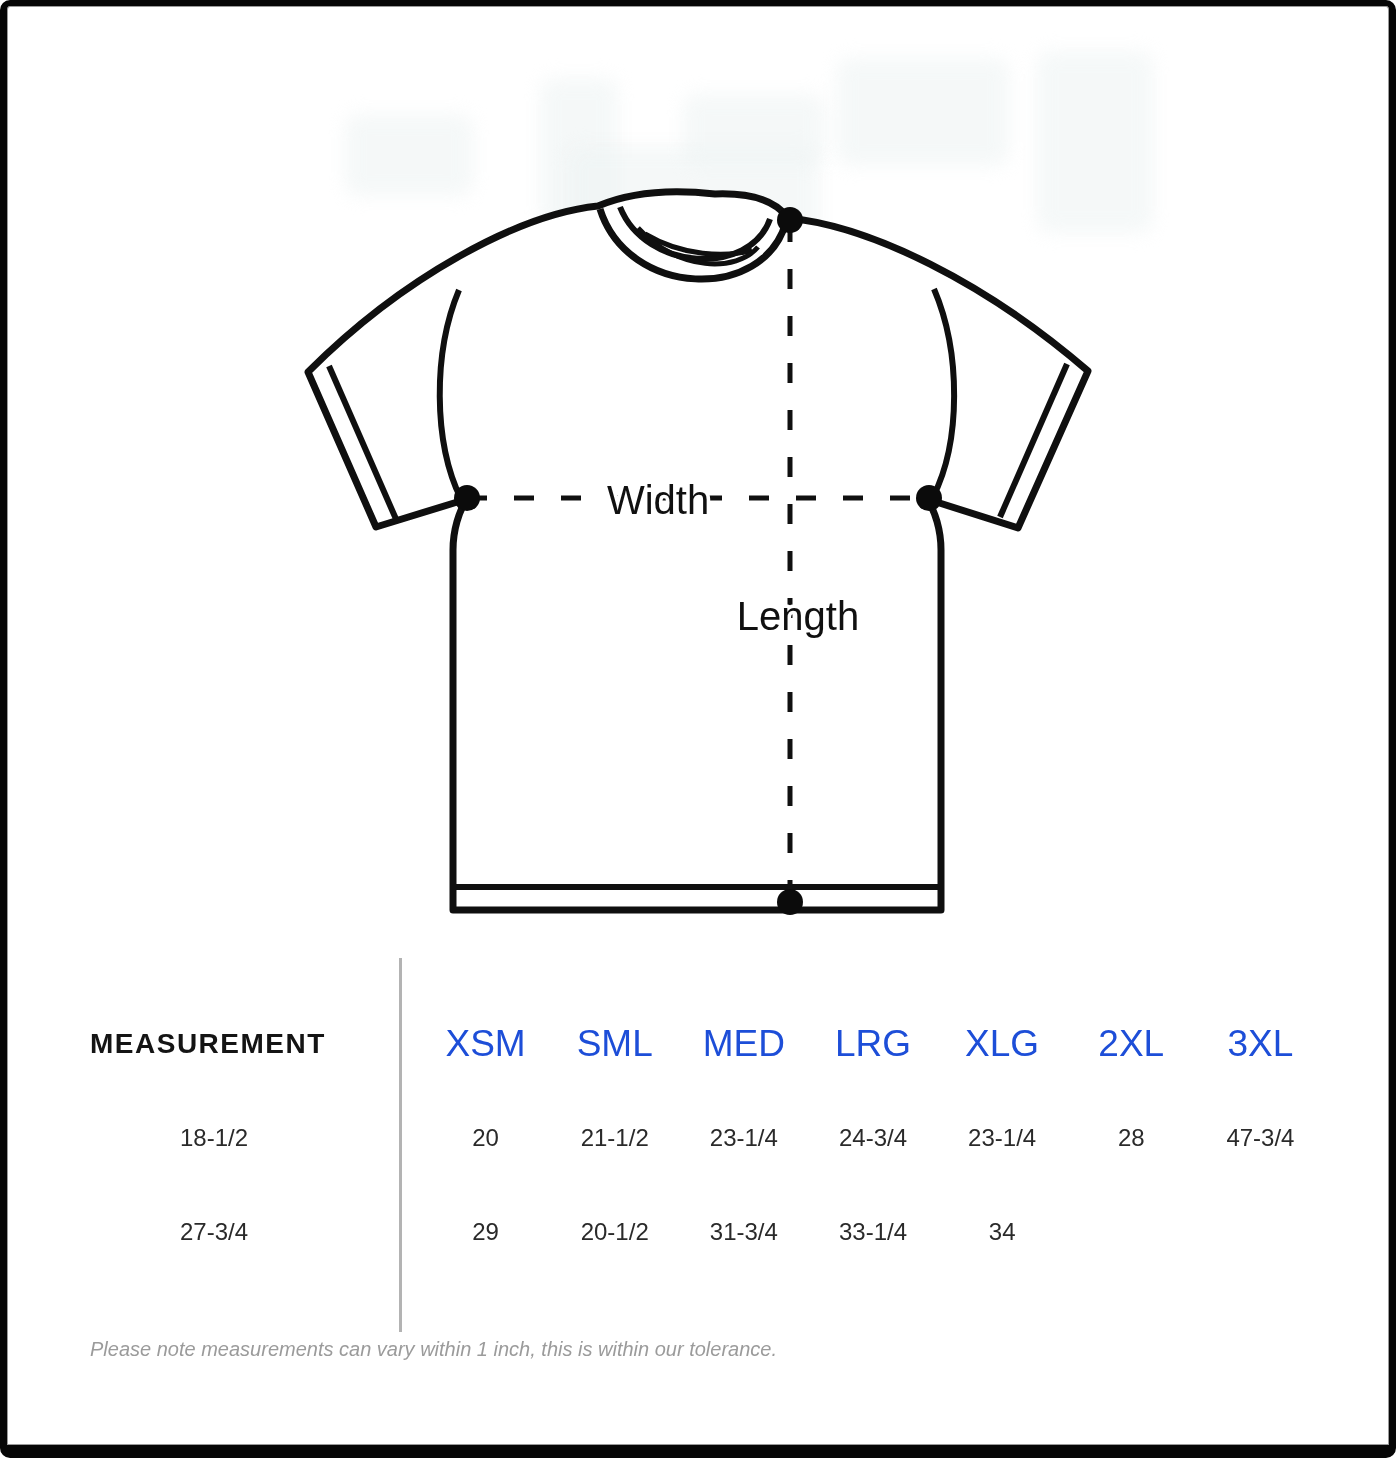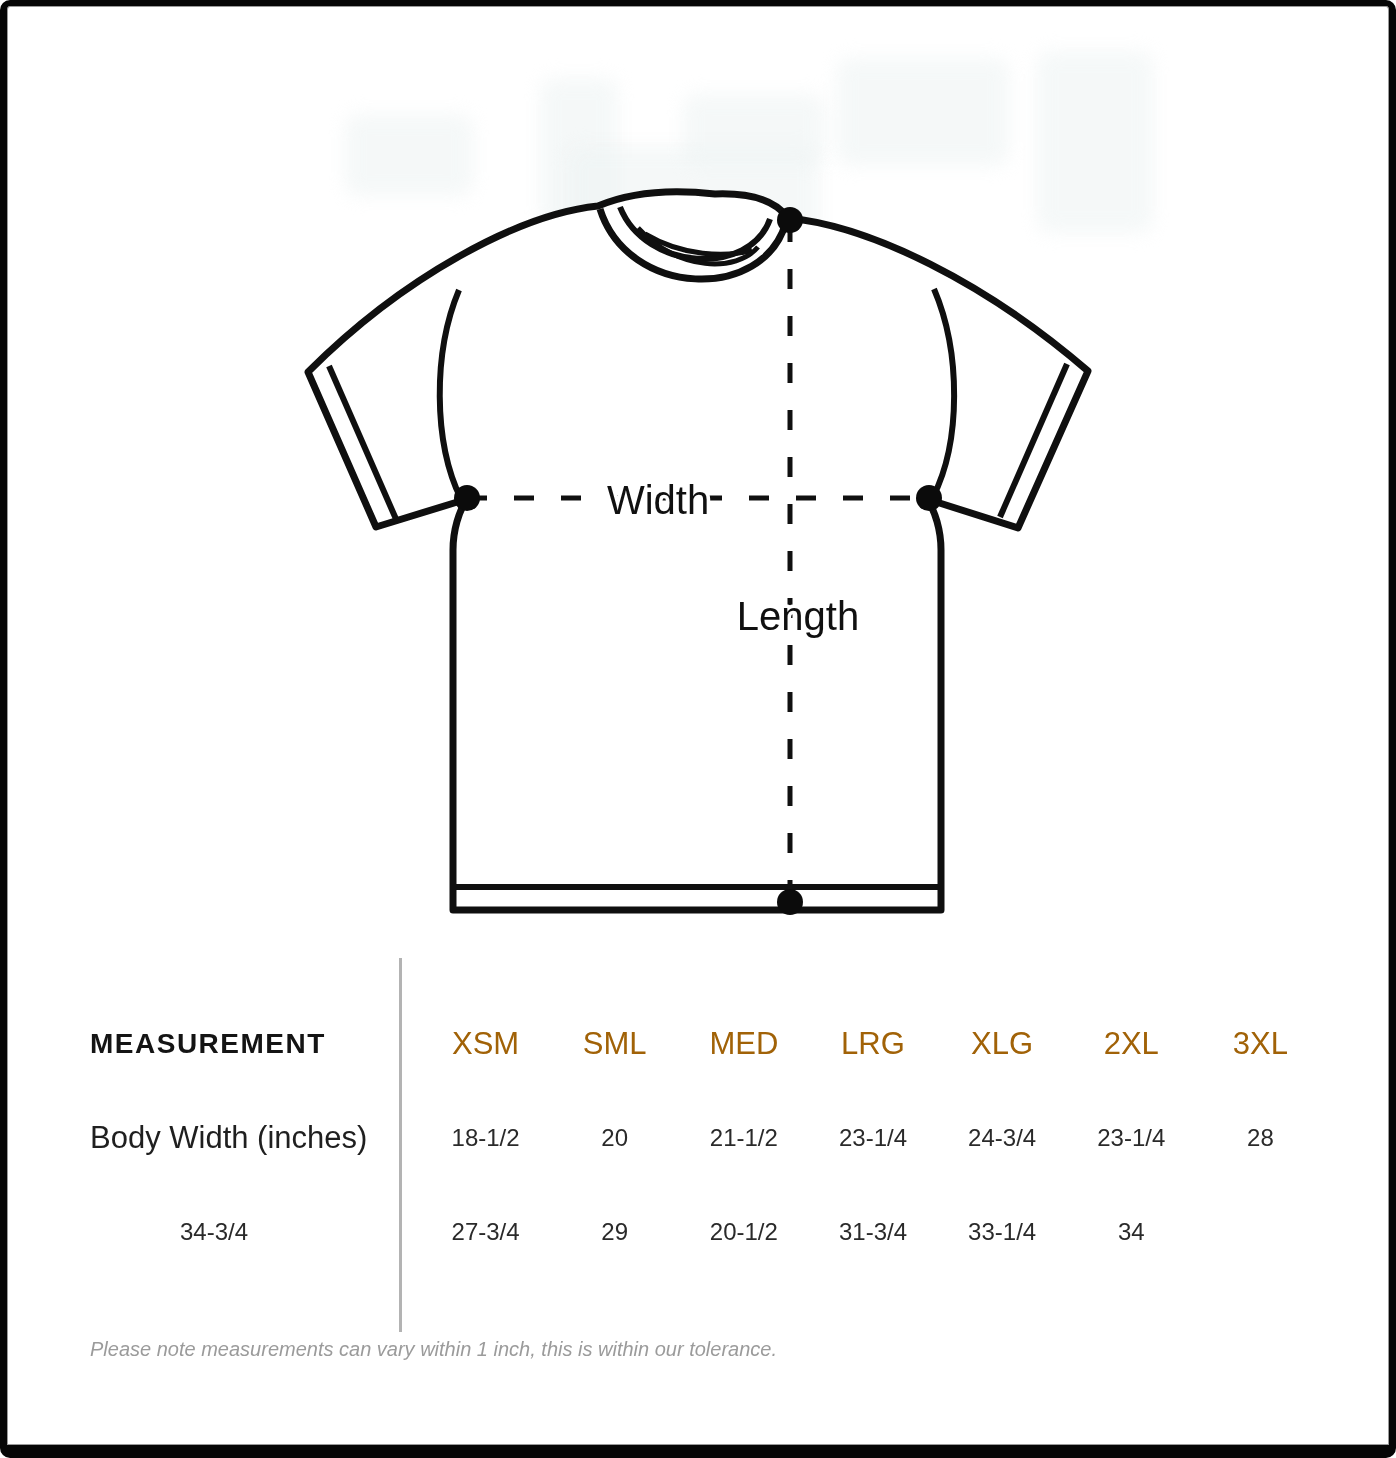--- a/index.html
+++ b/index.html
@@ -34,21 +34,21 @@
 
   .size-table {
     position:absolute; left:0; top:991px; width:100%;
     box-sizing:border-box; padding-right:64px;
     display:grid;
     grid-template-columns:414px repeat(7, 1fr);
     grid-auto-rows:94px;
     align-items:center;
   }
   .cell { text-align:center; font-size:24px; color:#2a2a2a; white-space:nowrap; }
-  .size-header { font-size:31px; color:#a16207; }
+  .size-header { font-size:37px; color:#1d4ed8; }
   .rowlabel { text-align:left; padding-left:83px; font-size:31px; color:#1f1f1f; }
   .measurement { font-weight:bold; font-size:28px; letter-spacing:1.5px; color:#141414; }
 
   .divider { position:absolute; left:392px; top:952px; width:3px; height:374px; background:#b3b3b3; }
 
   .note {
     position:absolute; left:83px; top:1332px;
     font-style:italic; font-size:20px; color:#9b9b9b;
   }
 </style>
@@ -113,30 +113,29 @@
 
     <div class="cell rowlabel measurement">MEASUREMENT</div>
     <div class="cell size-header">XSM</div>
     <div class="cell size-header">SML</div>
     <div class="cell size-header">MED</div>
     <div class="cell size-header">LRG</div>
     <div class="cell size-header">XLG</div>
     <div class="cell size-header">2XL</div>
     <div class="cell size-header">3XL</div>
 
-    <div class="cell rowlabel">Body Width (inches)</div>
     <div class="cell">18-1/2</div>
     <div class="cell">20</div>
     <div class="cell">21-1/2</div>
     <div class="cell">23-1/4</div>
     <div class="cell">24-3/4</div>
     <div class="cell">23-1/4</div>
     <div class="cell">28</div>
 
-    <div class="cell">34-3/4</div>
+    <div class="cell">47-3/4</div>
     <div class="cell">27-3/4</div>
     <div class="cell">29</div>
     <div class="cell">20-1/2</div>
     <div class="cell">31-3/4</div>
     <div class="cell">33-1/4</div>
     <div class="cell">34</div>
   </div>
 
   <div class="note">Please note measurements can vary within 1 inch, this is within our tolerance.</div>
 

